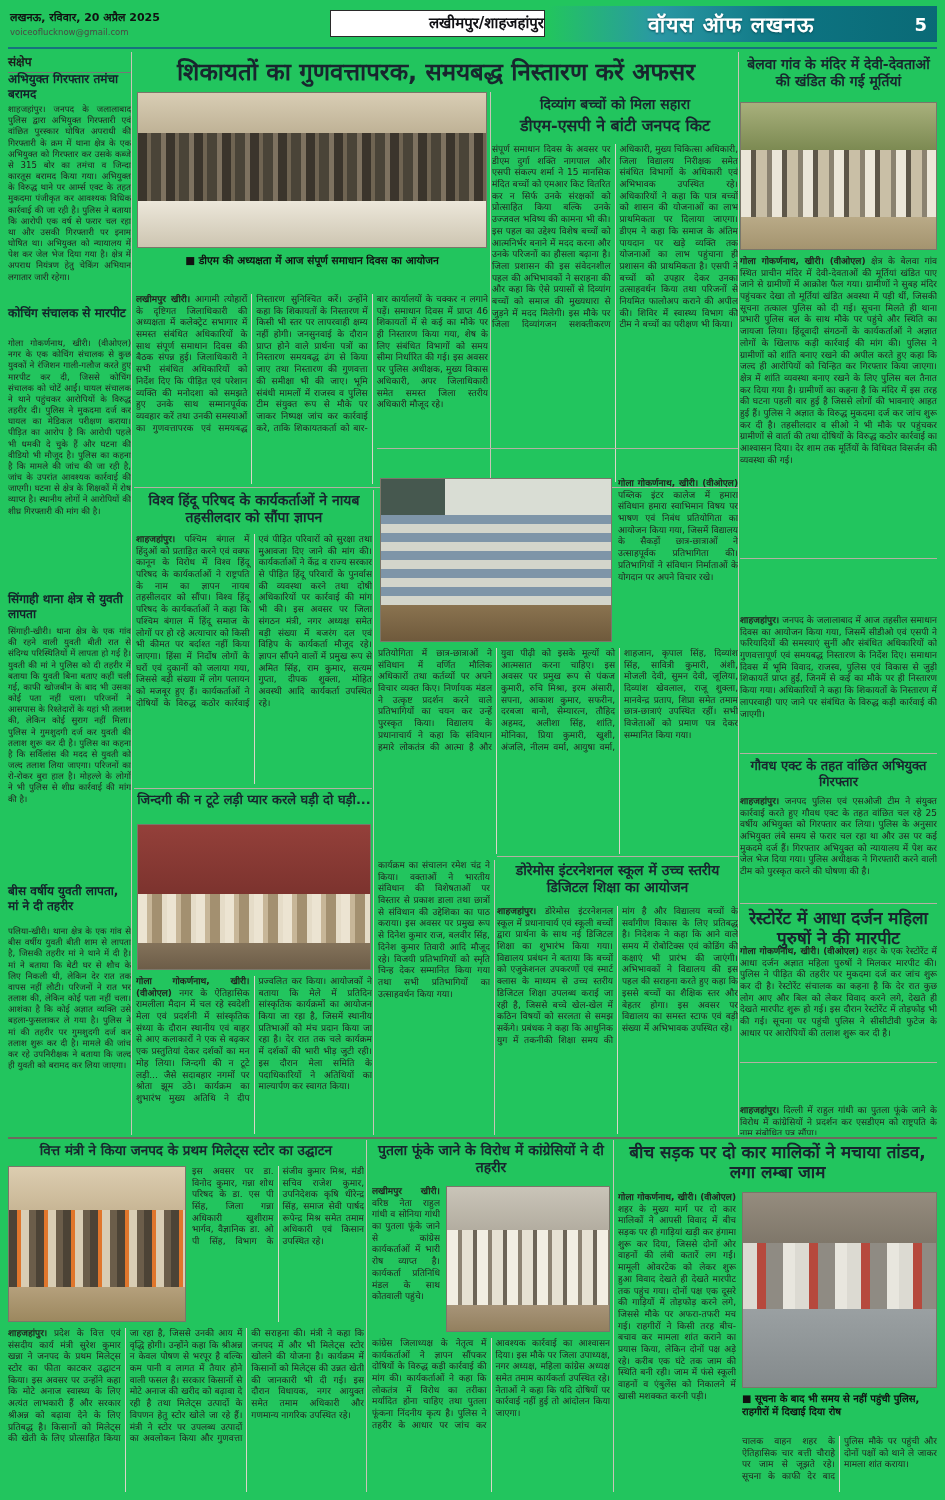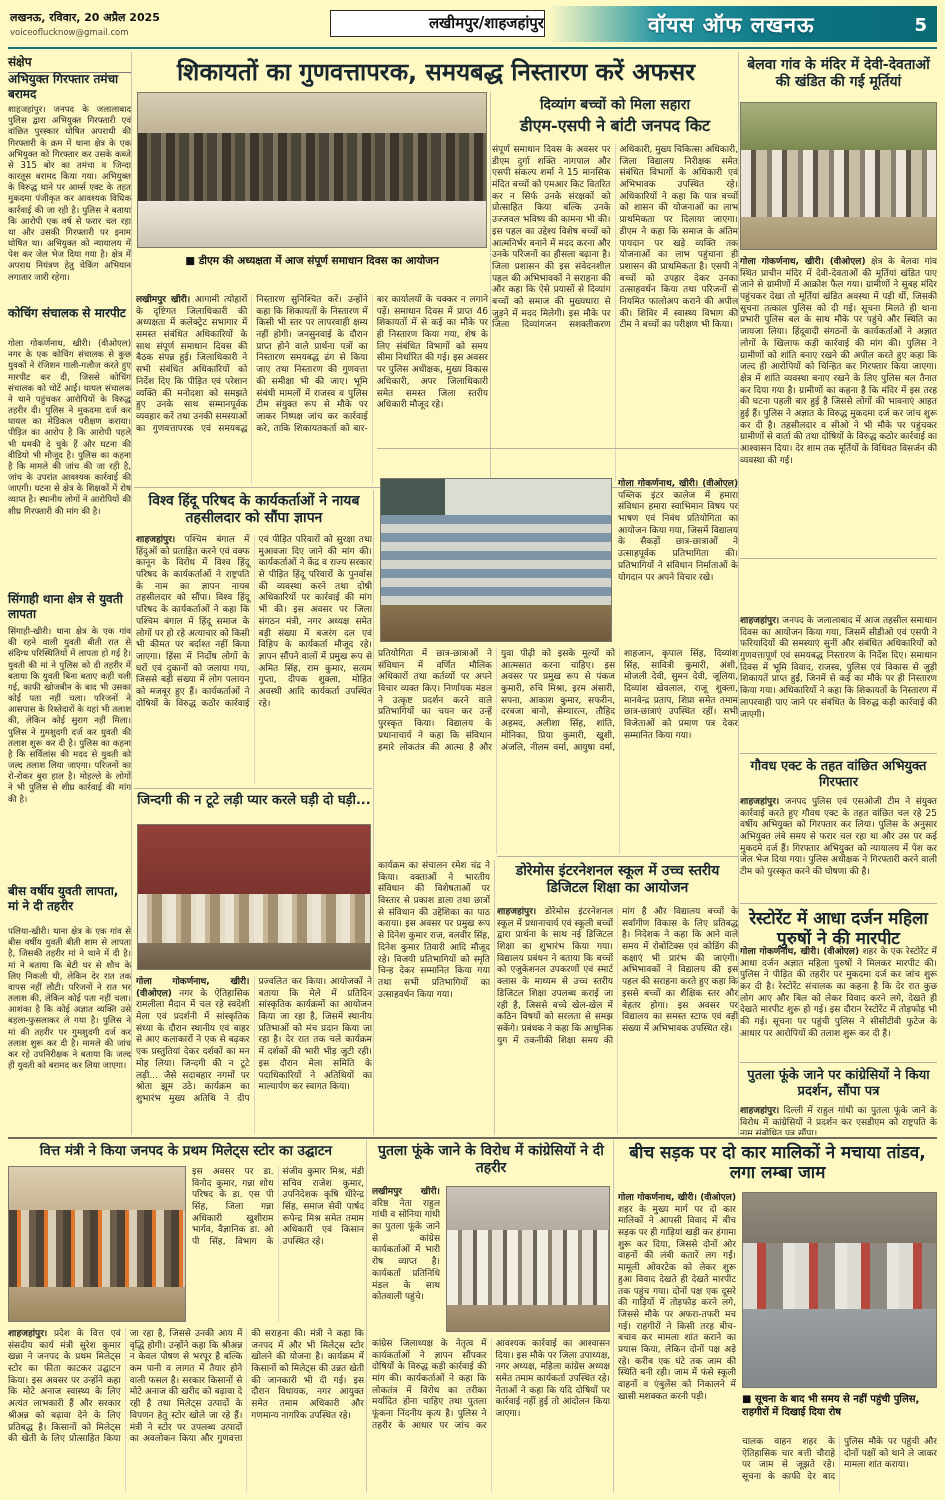--- a/index.html
+++ b/index.html
@@ -1,17 +1,17 @@
 <!DOCTYPE html>
 <html><head>
 <meta charset="utf-8">
 <style>
   *{margin:0;padding:0;box-sizing:border-box}
   html,body{background:#dcdcd6}
-  .page{position:relative;width:945px;height:1500px;margin:0 auto;background:#fef9c3;
+  .page{position:relative;width:945px;height:1500px;margin:0 auto;background:#22c55e;
         font-family:"DejaVu Sans","Liberation Sans",sans-serif;color:#1b1b1b;overflow:hidden}
   .abs{position:absolute}
   .hl{font-weight:bold;color:#18262e;line-height:1.2;text-align:center}
   .body-text{font-size:9px;line-height:1.3;text-align:justify;overflow:hidden;color:#24241f}
   .body-text .dl{font-weight:bold}
   .c2{column-count:2;column-gap:9px;column-rule:1px solid #d9d5c8}
   .c3{column-count:3;column-gap:9px;column-rule:1px solid #d9d5c8}
   .photo{position:absolute;border:1px solid #7b766a;overflow:hidden;background:#b9b09c}
   .photo .band{position:absolute;left:0;right:0}
   .cap{font-weight:bold;font-size:10.5px;line-height:1.3;color:#111;overflow:hidden}
@@ -112,21 +112,20 @@
 
   <div class="hrule" style="left:740px;top:753px;width:197px"></div>
   <h2 class="abs hl" style="left:740px;top:758px;width:197px;font-size:13px">गौवध एक्ट के तहत वांछित अभियुक्त गिरफ्तार</h2>
   <p class="abs body-text" style="left:740px;top:796px;width:197px;height:103px"><span class="dl">शाहजहांपुर।</span> <span>जनपद पुलिस एवं एसओजी टीम ने संयुक्त कार्रवाई करते हुए गौवध एक्ट के तहत वांछित चल रहे 25 वर्षीय अभियुक्त को गिरफ्तार कर लिया। पुलिस के अनुसार अभियुक्त लंबे समय से फरार चल रहा था और उस पर कई मुकदमे दर्ज हैं। गिरफ्तार अभियुक्त को न्यायालय में पेश कर जेल भेज दिया गया। पुलिस अधीक्षक ने गिरफ्तारी करने वाली टीम को पुरस्कृत करने की घोषणा की है।</span></p>
 
   <div class="hrule" style="left:740px;top:903px;width:197px"></div>
   <h2 class="abs hl" style="left:740px;top:908px;width:197px;font-size:17px">रेस्टोरेंट में आधा दर्जन महिला पुरुषों ने की मारपीट</h2>
   <p class="abs body-text" style="left:740px;top:946px;width:197px;height:112px"><span class="dl">गोला गोकर्णनाथ, खीरी। (वीओएल)</span> <span>शहर के एक रेस्टोरेंट में आधा दर्जन अज्ञात महिला पुरुषों ने मिलकर मारपीट की। पुलिस ने पीड़ित की तहरीर पर मुकदमा दर्ज कर जांच शुरू कर दी है। रेस्टोरेंट संचालक का कहना है कि देर रात कुछ लोग आए और बिल को लेकर विवाद करने लगे, देखते ही देखते मारपीट शुरू हो गई। इस दौरान रेस्टोरेंट में तोड़फोड़ भी की गई। सूचना पर पहुंची पुलिस ने सीसीटीवी फुटेज के आधार पर आरोपियों की तलाश शुरू कर दी है।</span></p>
 
   <div class="hrule" style="left:740px;top:1062px;width:197px"></div>
-  <h2 class="abs hl" style="left:740px;top:1067px;width:197px;font-size:13px">पुतला फूंके जाने पर कांग्रेसियों ने किया प्रदर्शन, सौंपा पत्र</h2>
   <p class="abs body-text" style="left:740px;top:1105px;width:197px;height:30px"><span class="dl">शाहजहांपुर।</span> <span>दिल्ली में राहुल गांधी का पुतला फूंके जाने के विरोध में कांग्रेसियों ने प्रदर्शन कर एसडीएम को राष्ट्रपति के नाम संबोधित पत्र सौंपा।</span></p>
 
   <div class="abs" style="left:8px;top:1137px;width:929px;height:1.5px;background:#6e6a5e"></div>
 
   <h2 class="abs hl" style="left:8px;top:1142px;width:356px;font-size:13.5px">वित्त मंत्री ने किया जनपद के प्रथम मिलेट्स स्टोर का उद्घाटन</h2>
   <div class="photo" style="left:8px;top:1166px;width:178px;height:156px">
     <div class="band" style="top:0;height:28%;background:linear-gradient(180deg,#dccdb0,#c8b695)"></div>
     <div class="band" style="top:28%;height:50%;background:repeating-linear-gradient(90deg,#4c4336 0 8px,#e0762c 8px 12px,#d9cdb4 12px 20px,#6b5d4a 20px 27px)"></div>
     <div class="band" style="top:78%;height:22%;background:linear-gradient(180deg,#b5a07c,#9c885f)"></div>
   </div>

